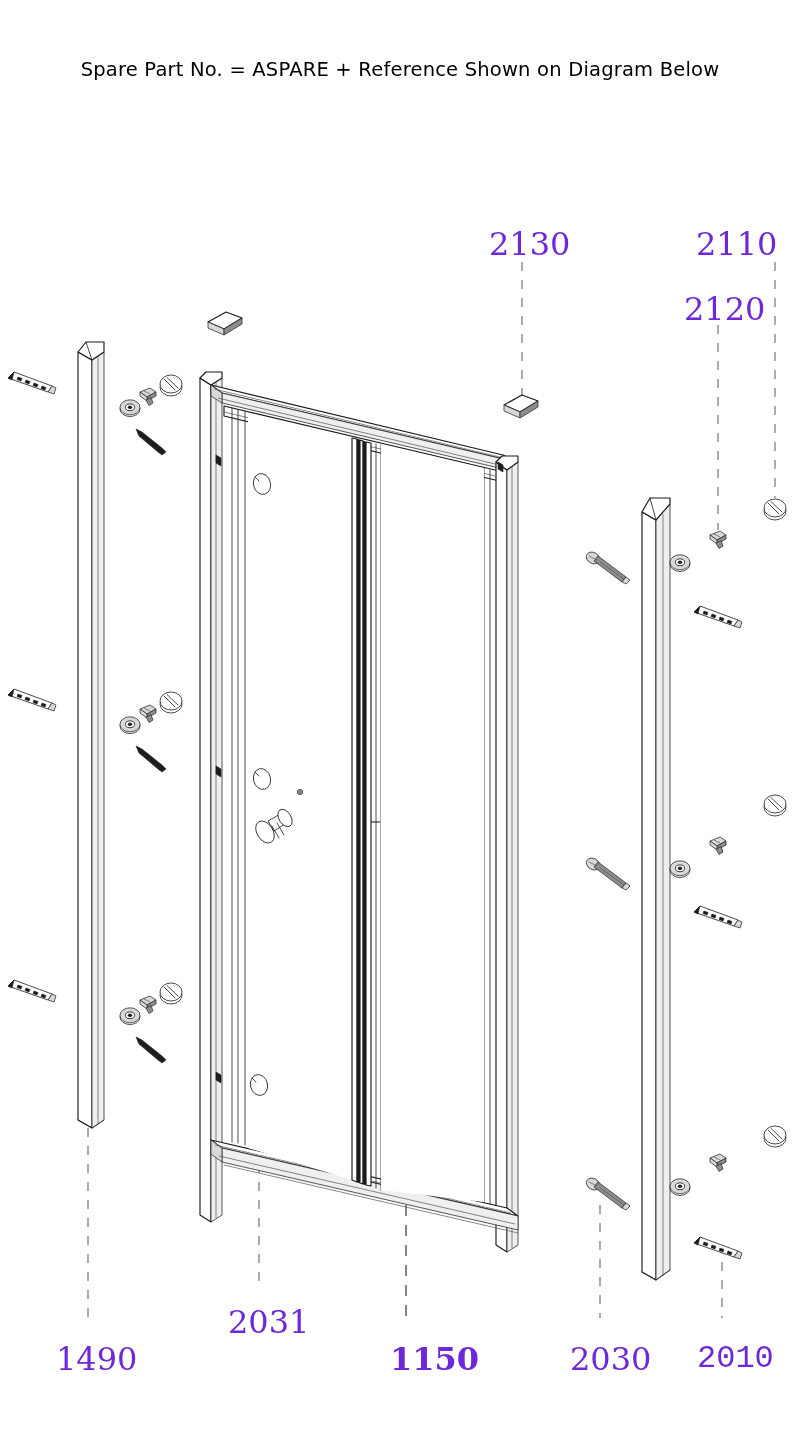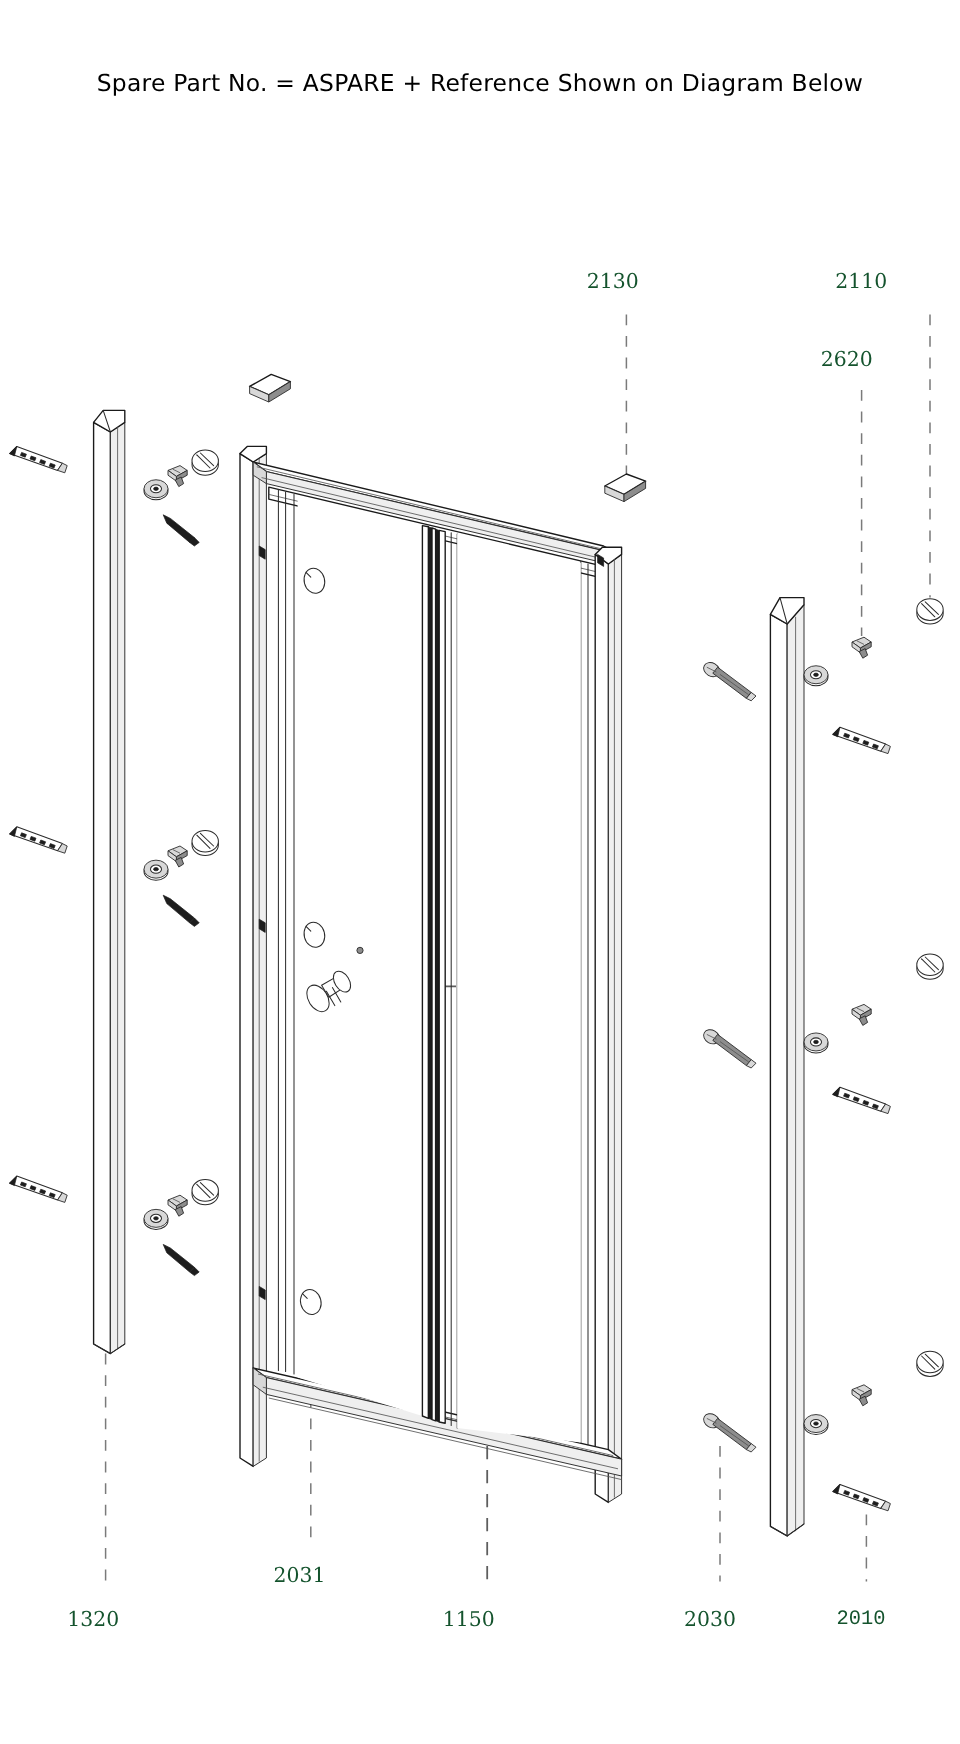--- a/index.html
+++ b/index.html
@@ -22,22 +22,22 @@
     width:800px;
     text-align:center;
     font-size:19.5px;
     letter-spacing:0.2px;
     color:#000;
     white-space:nowrap;
   }
   .ref-label{
     position:absolute;
     font-family:"DejaVu Serif","Liberation Serif",serif;
-    font-size:17px;
-    color:#14532d;
+    font-size:32px;
+    color:#6d28d9;
     white-space:nowrap;
   }
   svg#art{
     position:absolute;
     left:0; top:0;
     width:800px;
     height:1453px;
     display:block;
   }
   .ln-thin{fill:none;stroke:#2b2b2b;stroke-width:0.85;stroke-linejoin:round;stroke-linecap:round;}
@@ -274,20 +274,20 @@
       <use href="#ico-washer" x="670" y="1178"></use>
       <use href="#ico-screw-short" x="710" y="1154"></use>
       <use href="#ico-cap" x="764" y="1126"></use>
       <use href="#ico-plug" x="694" y="1237"></use>
     </g>
 
   </svg>
 
   <div class="ref-label" style="left:489px; top:225px;">2130</div>
   <div class="ref-label" style="left:696px; top:225px;">2110</div>
-  <div class="ref-label" style="left:684px; top:290px;">2620</div>
-  <div class="ref-label" style="left:56px;  top:1340px;">1320</div>
+  <div class="ref-label" style="left:684px; top:290px;">2120</div>
+  <div class="ref-label" style="left:56px;  top:1340px;">1490</div>
   <div class="ref-label" style="left:228px; top:1303px;">2031</div>
-  <div class="ref-label" style="left:369px; top:1340px;">1150</div>
+  <div class="ref-label" style="left:390px; top:1340px;font-weight:bold;">1150</div>
   <div class="ref-label" style="left:570px; top:1340px;text-align:center;">2030</div>
   <div class="ref-label" style="left:697px; top:1340px;font-family:Liberation Mono, monospace;">2010</div>
 
 </div>
 
 </body></html>

